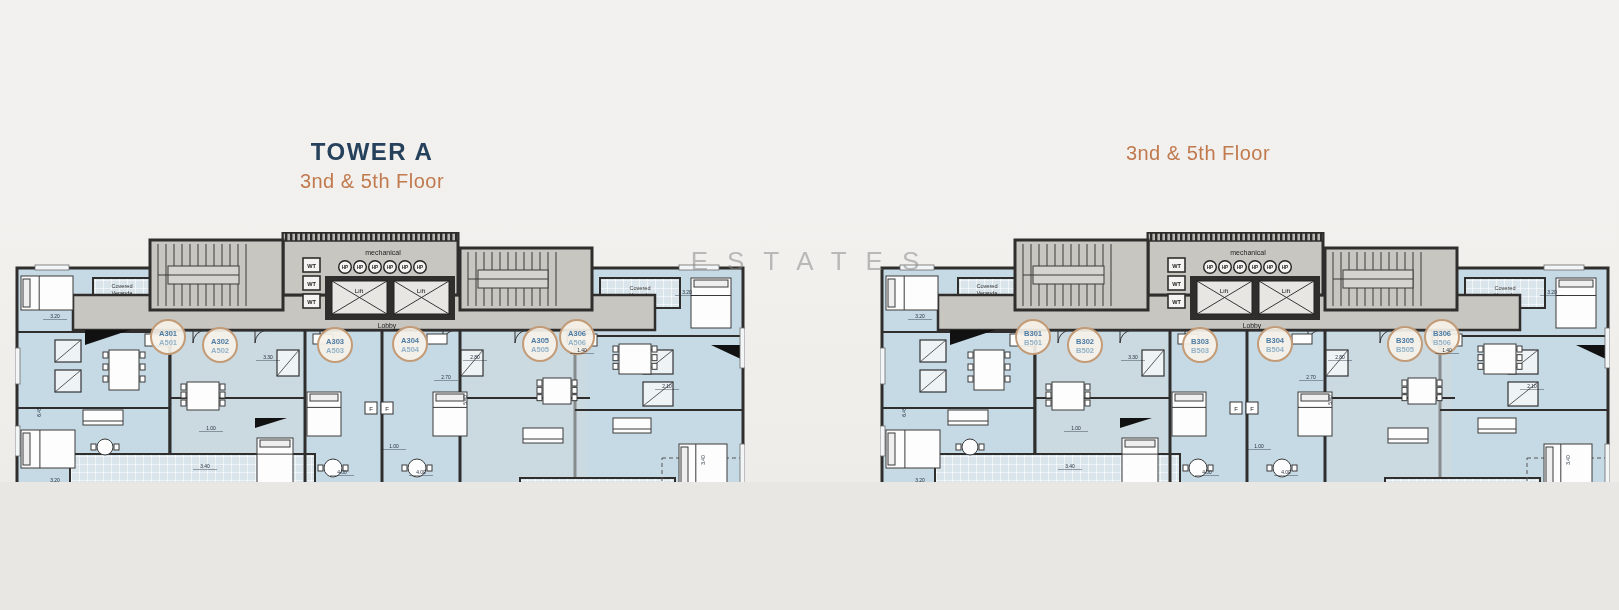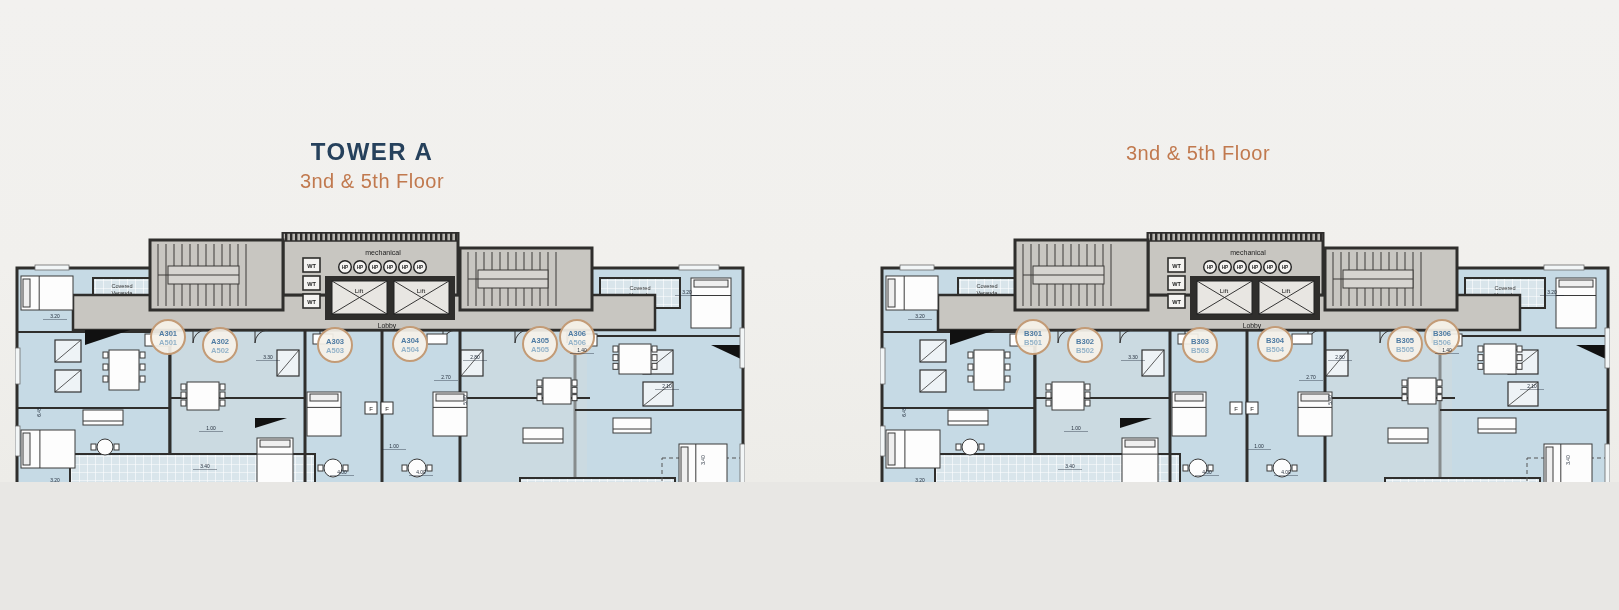--- a/index.html
+++ b/index.html
@@ -849,15 +849,16 @@
         <text x="690" y="228" text-anchor="middle" font-size="4.9" fill="#1f2937" font-family="&quot;Liberation Sans&quot;,sans-serif" transform="rotate(-90 690 228)">3.40</text>
         <line x1="690" y1="231" x2="690" y2="231" stroke="#1f2937" stroke-width="0.4" transform="rotate(-90 690 228)"></line>
         <text x="40" y="250" text-anchor="middle" font-size="4.9" fill="#1f2937" font-family="&quot;Liberation Sans&quot;,sans-serif">3.20</text>
         <line x1="28" y1="251.5" x2="52" y2="251.5" stroke="#1f2937" stroke-width="0.4" transform=""></line>
         <text x="196" y="198" text-anchor="middle" font-size="4.9" fill="#1f2937" font-family="&quot;Liberation Sans&quot;,sans-serif">1.00</text>
         <line x1="184" y1="199.5" x2="208" y2="199.5" stroke="#1f2937" stroke-width="0.4" transform=""></line>
       </g>
     </svg>
 
   <div class="watermark">
+    <div class="wm2">ESTATES</div>
   </div>
 
 </div>
 
 </body></html>

